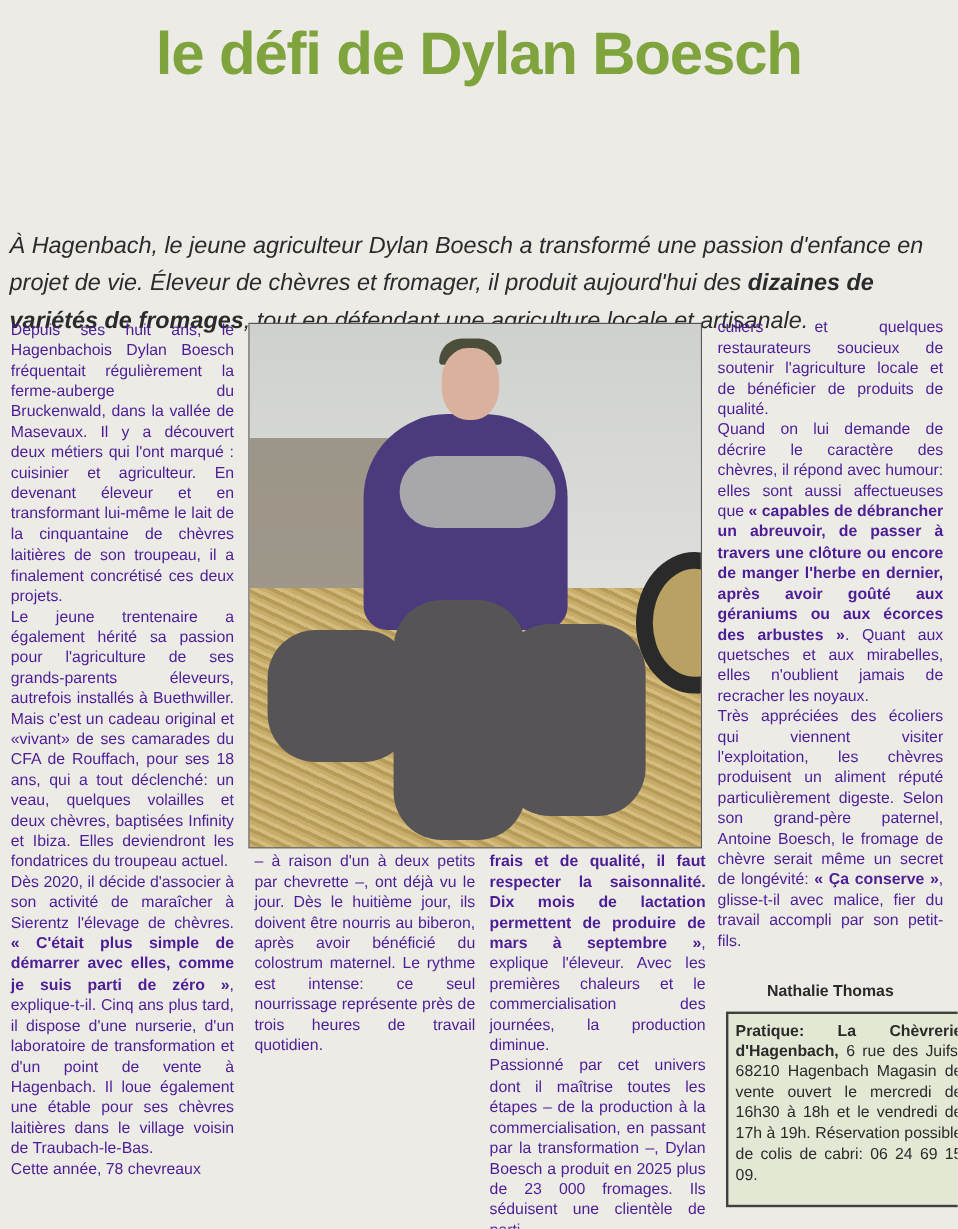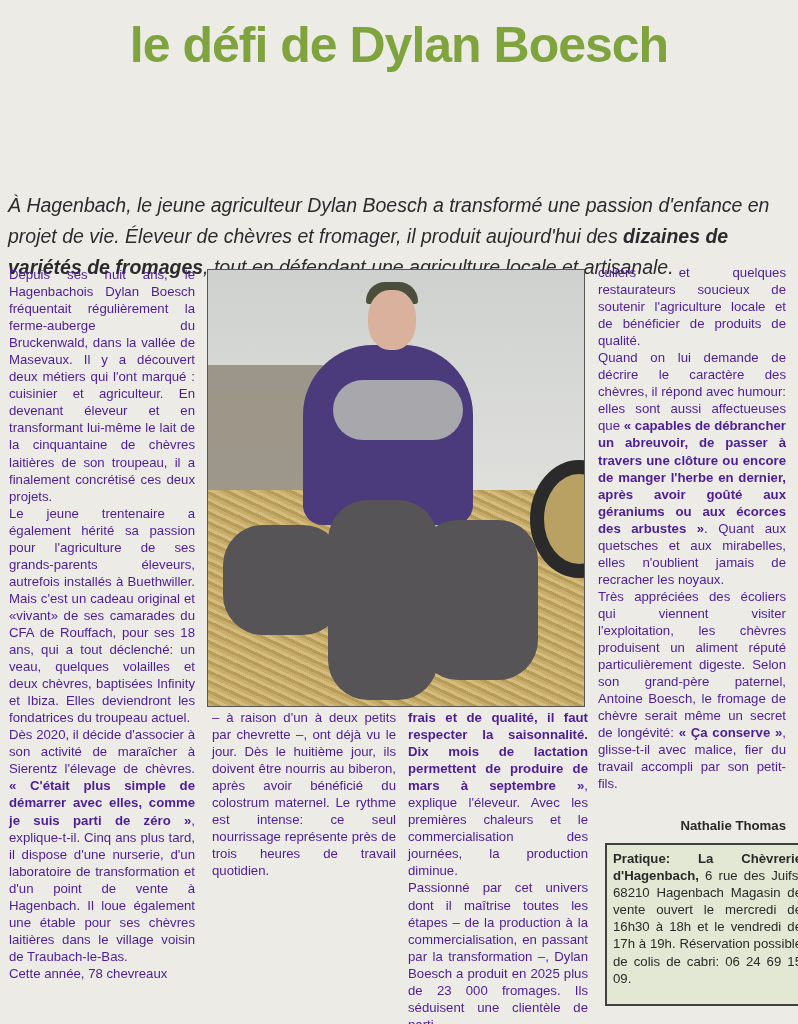--- a/index.html
+++ b/index.html
@@ -56,21 +56,21 @@
   .photo .man { position:absolute; left:95px; top:75px; width:170px; height:180px;
     background:#4b3a7c; border-radius:70px 70px 20px 20px; }
   .photo .head { position:absolute; left:160px; top:20px; width:48px; height:60px;
     background:#d9b19c; border-radius:45%; }
   .photo .cap { position:absolute; left:158px; top:12px; width:52px; height:22px;
     background:#4b4e3b; border-radius:26px 26px 4px 4px; }
   .photo .goat { position:absolute; background:#575458; border-radius:40px; }
   .photo .goat.w { background:#a8a7ab; }
   .byline {
     position:absolute; left:598px; top:818px; width:188px;
-    text-align:right; font-weight:bold; font-size:13.2px;
+    text-align:center; font-weight:bold; font-size:13.2px;
   }
   .infobox {
     position:absolute; left:605px; top:843px; width:205px; height:163px;
     background:#e3e8d4; border:2px solid #404040;
     padding:5px 6px; box-sizing:border-box;
     font-size:13.2px; line-height:17.1px; text-align:justify;
   }
   .infobox b { font-weight:bold; }
 </style>
 </head>

